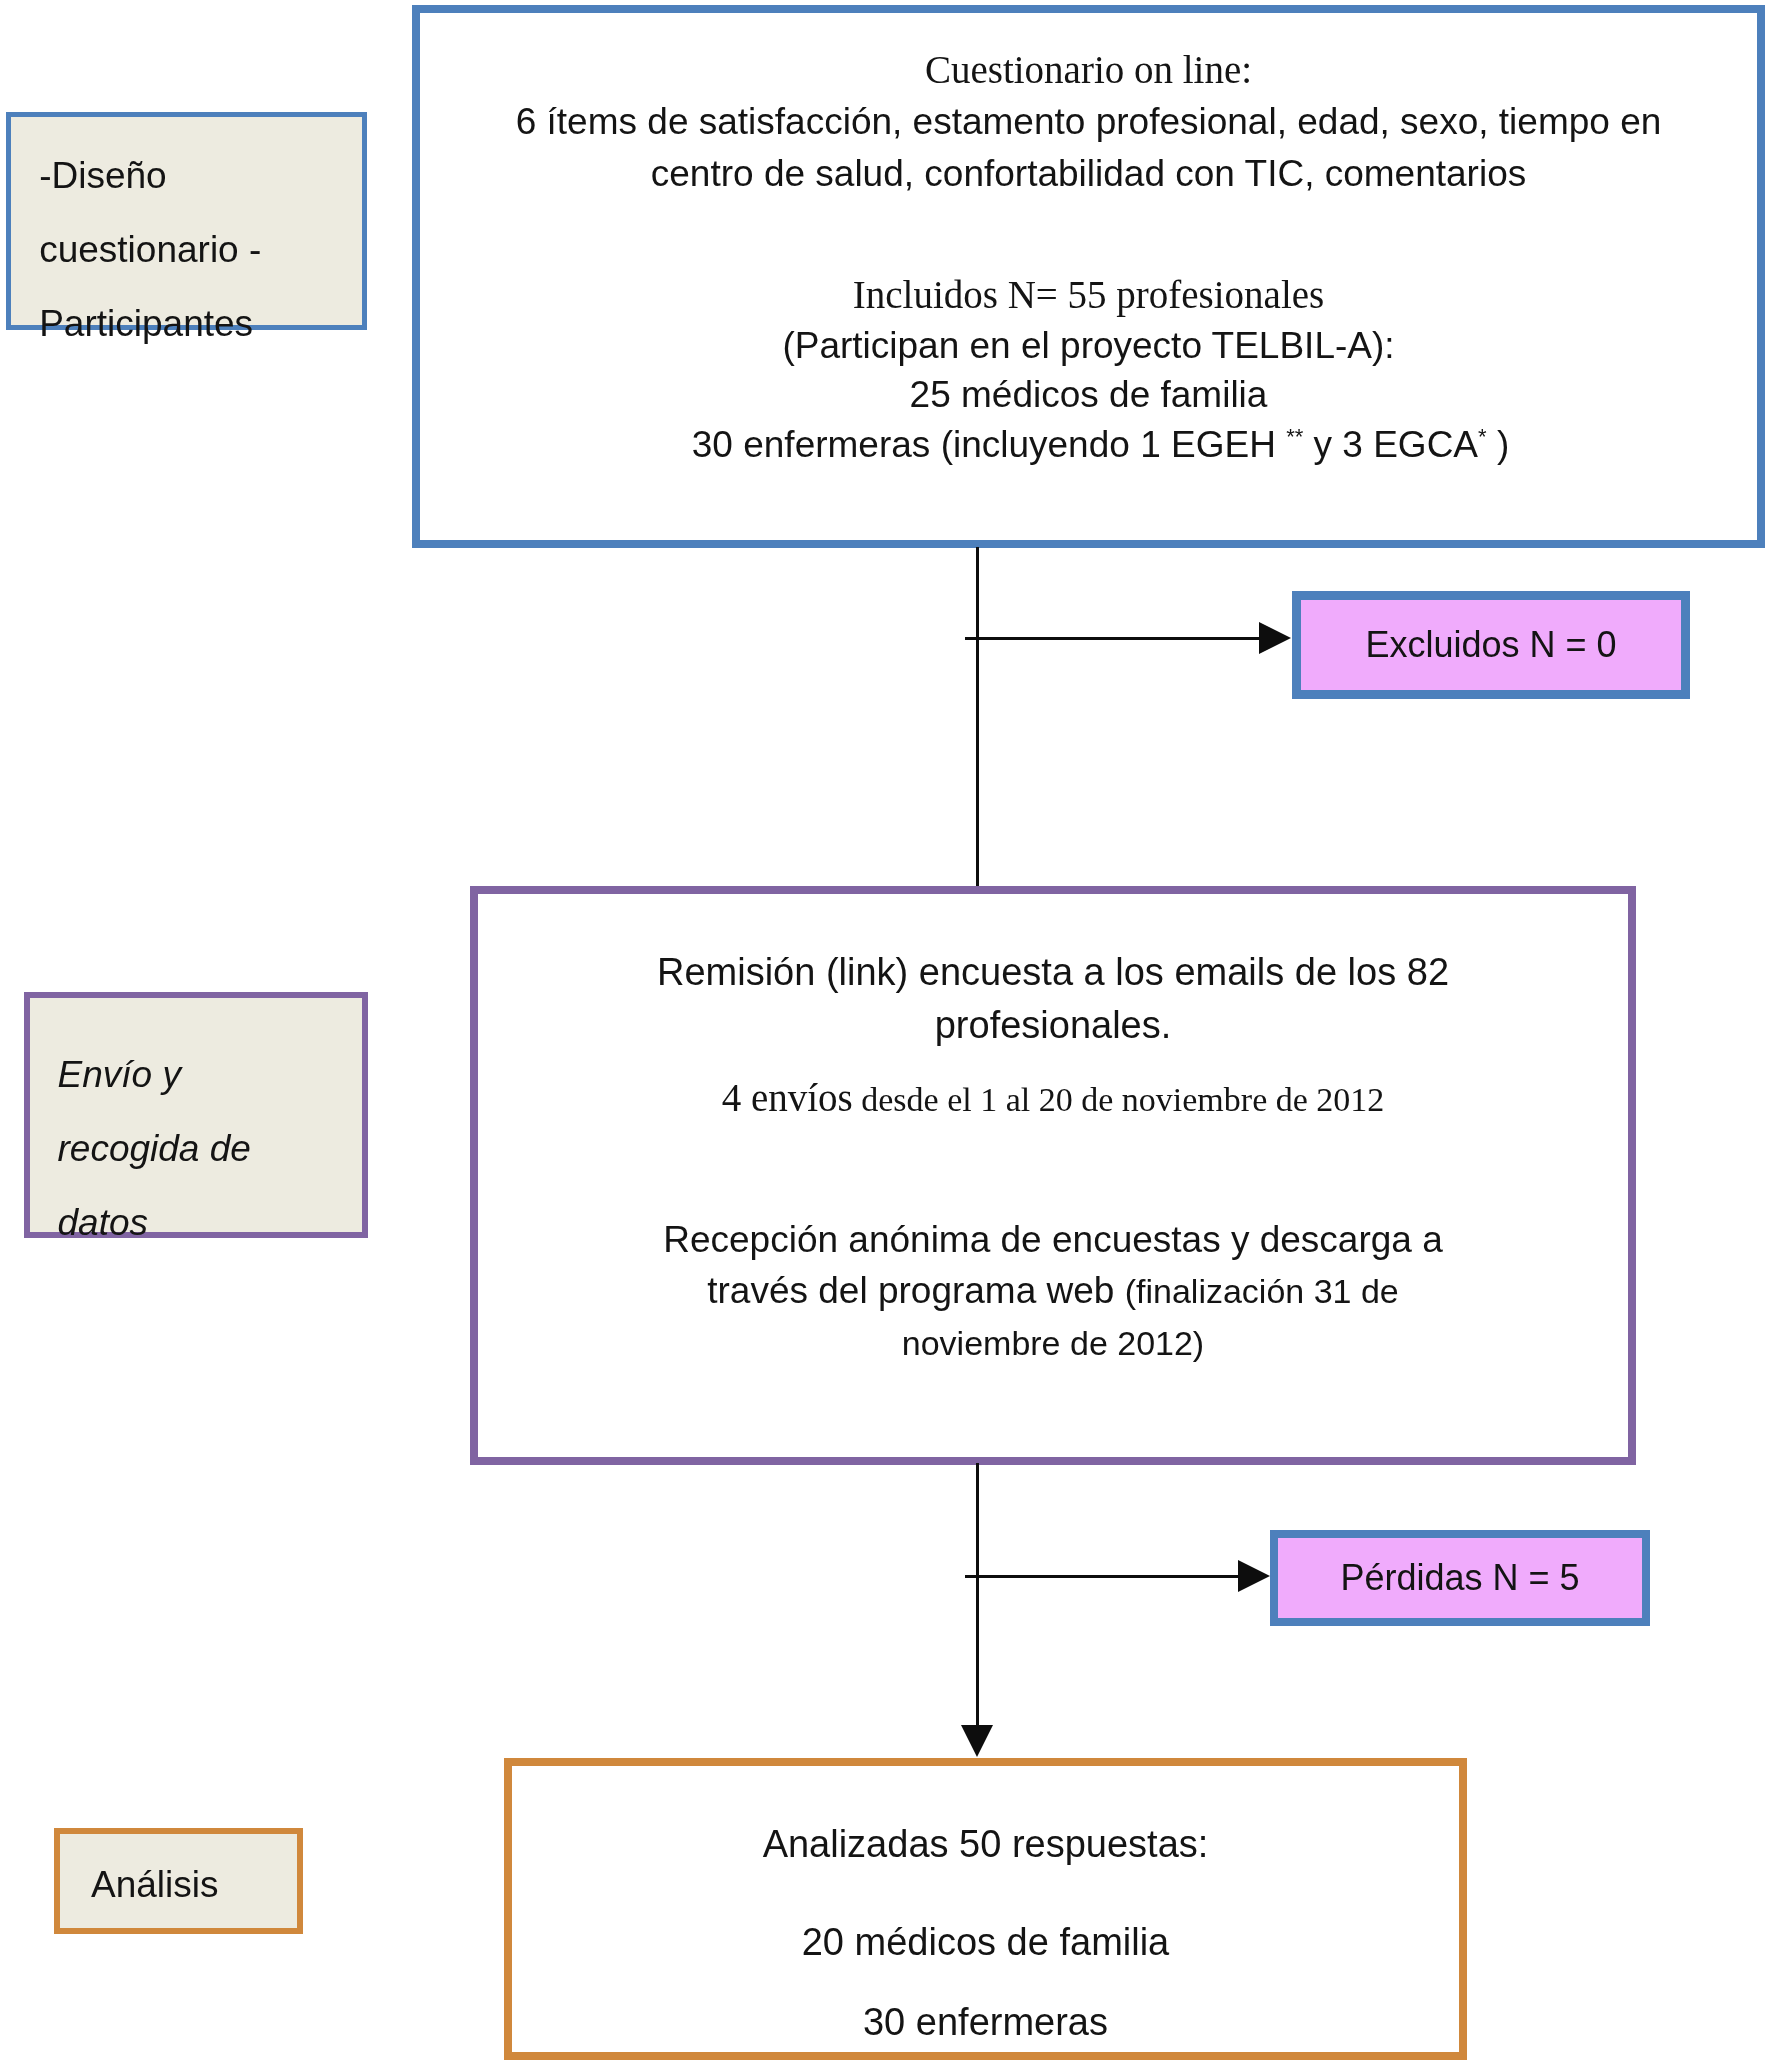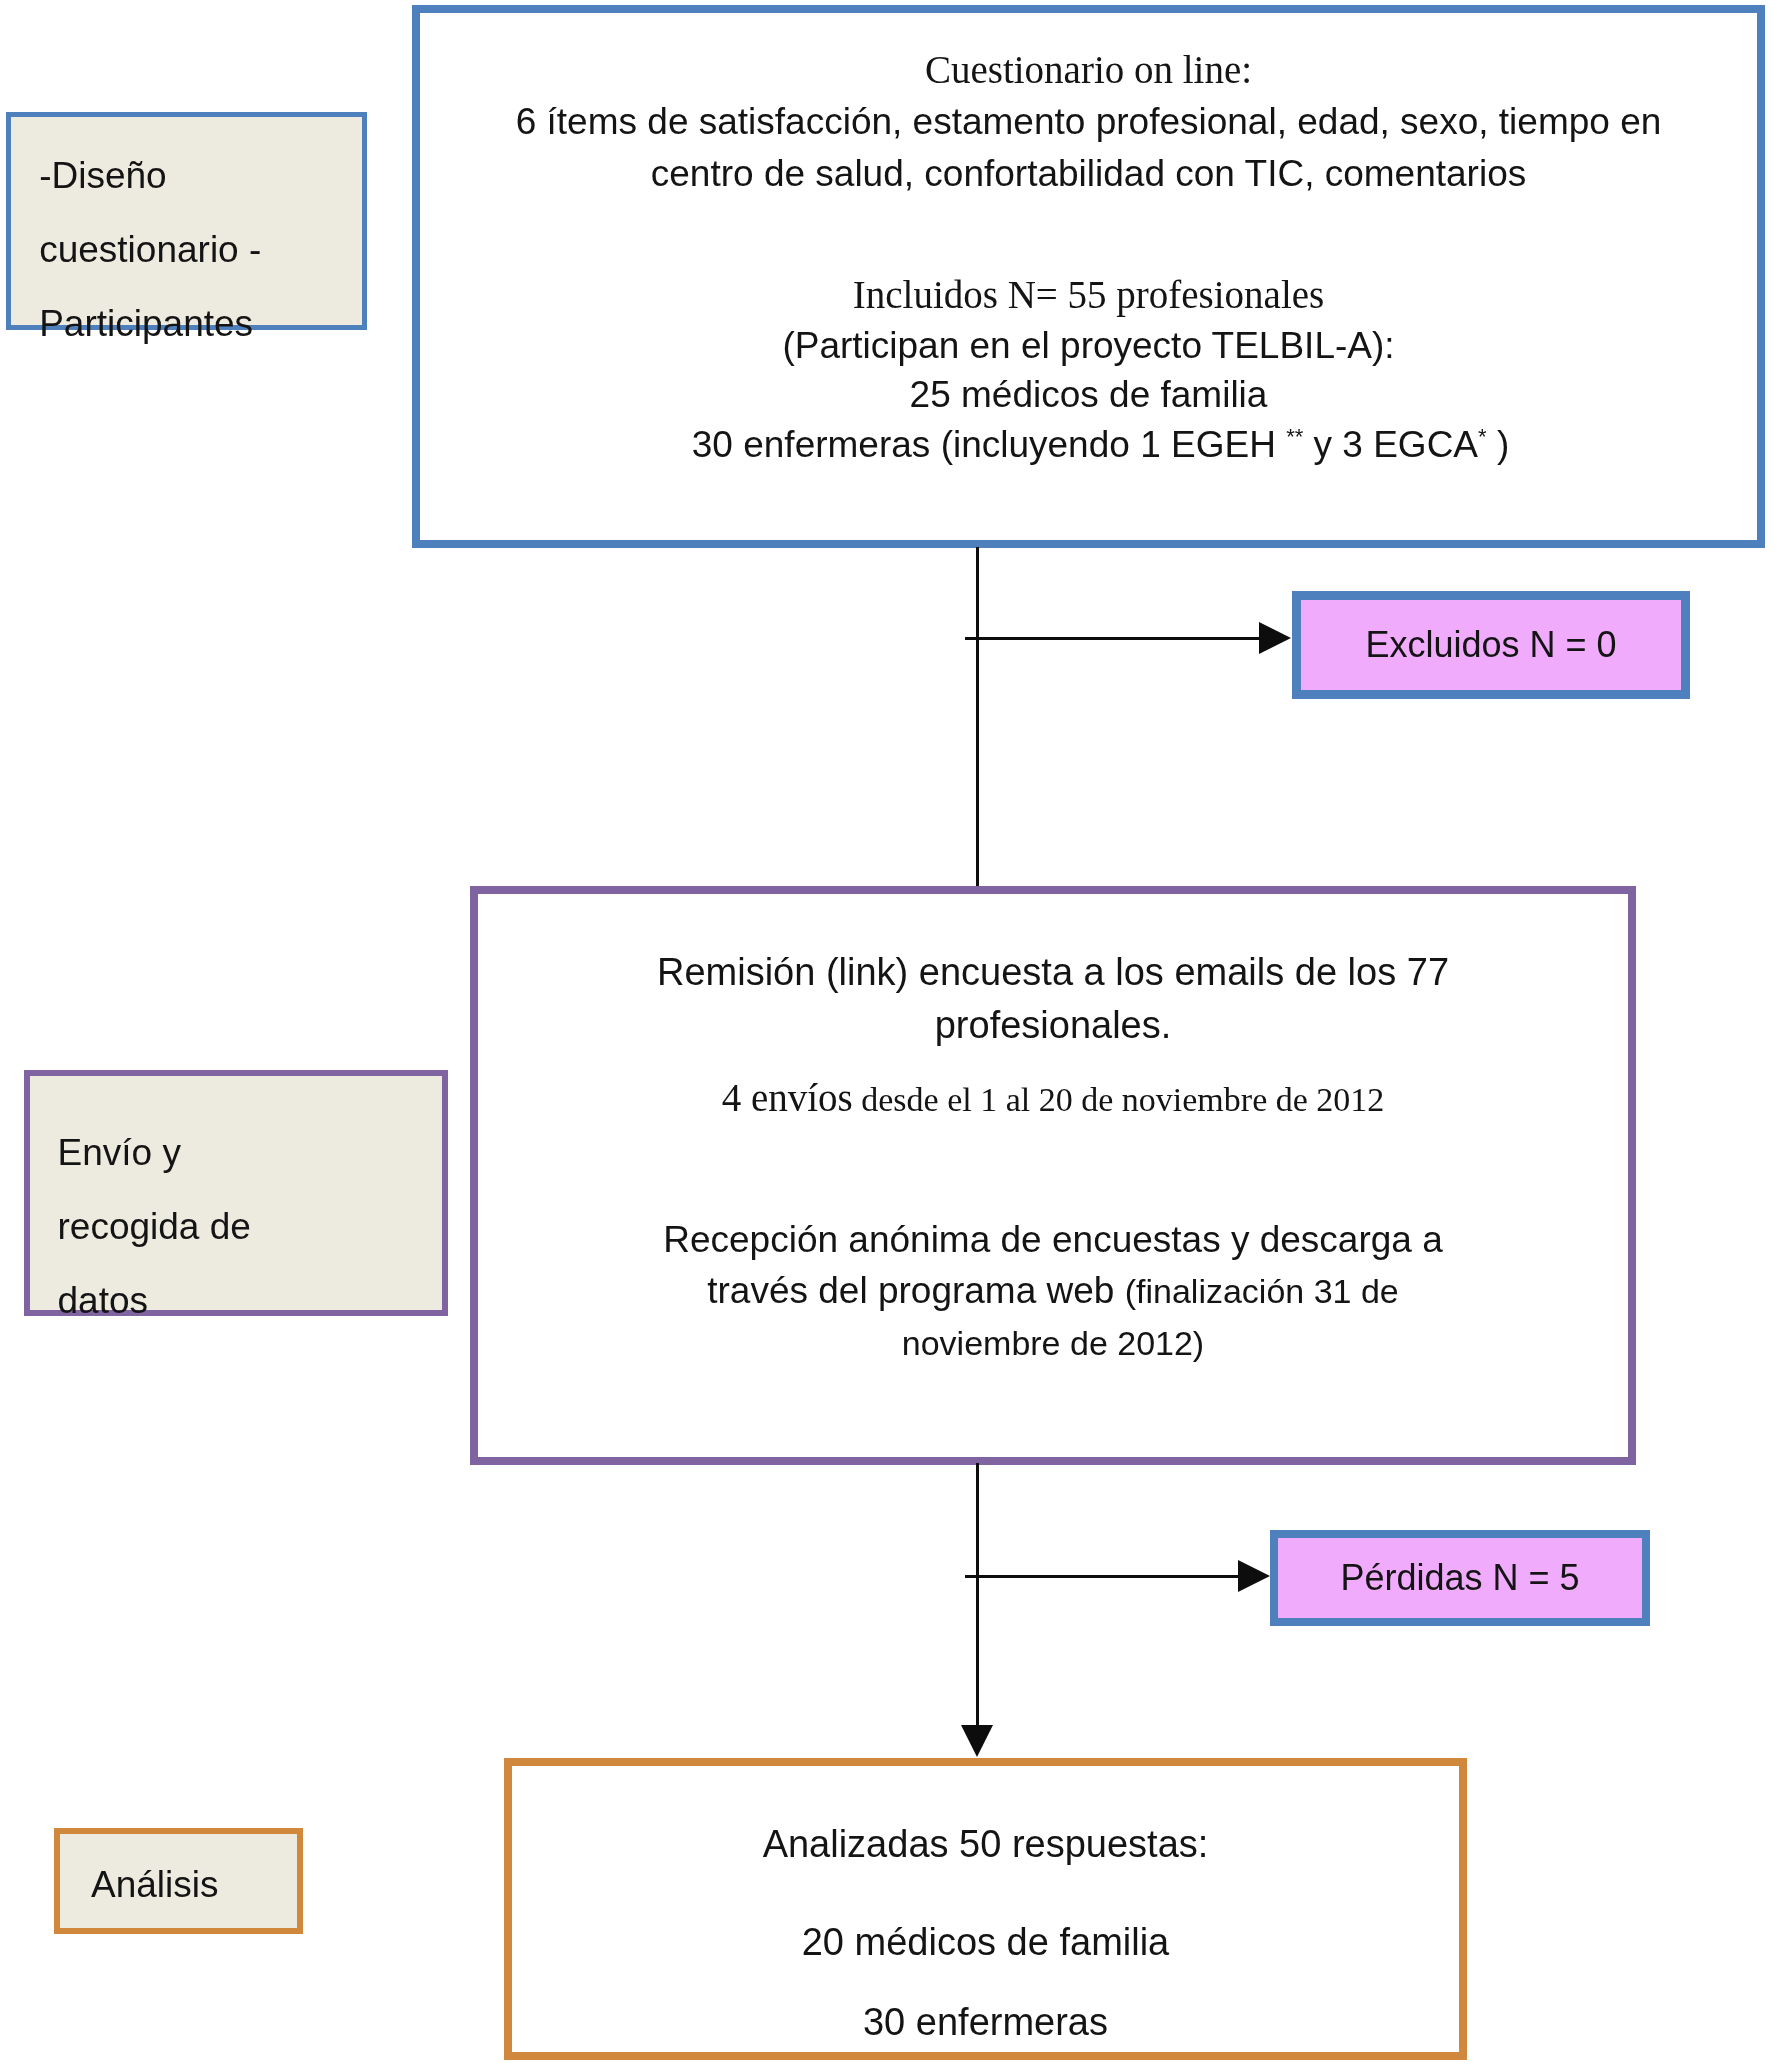--- a/index.html
+++ b/index.html
@@ -20,22 +20,22 @@
   .a-box{left:504px;top:1758px;width:963px;height:302px;border:8.6px solid var(--orange);}
   
   .branch-box{background:#f0abfc;display:flex;align-items:center;justify-content:center;
     font-size:36px;border:9.3px solid var(--blue);}
   .excl-box{left:1292px;top:591px;width:398px;height:108px;}
   .loss-box{left:1270px;top:1530px;width:380px;height:96px;border-width:8.6px;}
   
   .stage-label{background:var(--label_bg);font-size:37px;line-height:74px;}
   .lbl-design{left:6.2px;top:112px;width:361px;height:218px;border:5.6px solid var(--blue);
     padding:22px 12.3px 0 28px;}
-  .lbl-collect{left:23.5px;top:1070px;width:424px;height:246px;border:6.2px solid var(--purple);
-    padding:40px 12.3px 0 28px;}
+  .lbl-collect{left:23.5px;top:992px;width:344px;height:246px;border:6.2px solid var(--purple);
+    padding:40px 12.3px 0 28px;font-style:italic;}
   .lbl-analysis{left:54px;top:1828px;width:249px;height:106px;border:6.2px solid var(--orange);
     padding:30px 12.3px 0 31px;line-height:41px;}
   
   .t64{font-size:39px;line-height:39px;font-family:Liberation Serif, serif;}
   .t62{font-size:38px;line-height:38px;}
   .t60{font-size:37px;line-height:37px;}
   .t55{font-size:34px;}
   sup{font-size:22px;vertical-align:super;line-height:0;}
   
   .q-title{margin-top:37px;}
@@ -85,21 +85,21 @@
 
 <div class="abs vline" style="left:976px;top:547px;height:341px;"></div>
 
 <div class="abs hline" style="left:965px;top:637px;width:294px;"></div>
 <div class="abs head-right" style="left:1259px;top:622px;"></div>
 <div class="abs branch-box excl-box">
   <span>Excluidos N = 0</span>
 </div>
 
 <div class="abs big-box s-box">
-  <div class="t62 s-l1">Remisión (link) encuesta a los emails de los 77</div>
+  <div class="t62 s-l1">Remisión (link) encuesta a los emails de los 82</div>
   <div class="t62 s-l2">profesionales.</div>
   <div class="t64 s-send"><span>4 envíos</span><span class="t55"> desde el 1 al 20 de noviembre de 2012</span></div>
   <div class="t60 s-r1">Recepción anónima de encuestas y descarga a</div>
   <div class="t60 s-r2"><span>través del programa web </span><span class="t55">(finalización 31 de</span></div>
   <div class="t55 s-r3">noviembre de 2012)</div>
 </div>
 
 <div class="abs stage-label lbl-collect">
   <div>Envío y</div>
   <div>recogida de</div>

